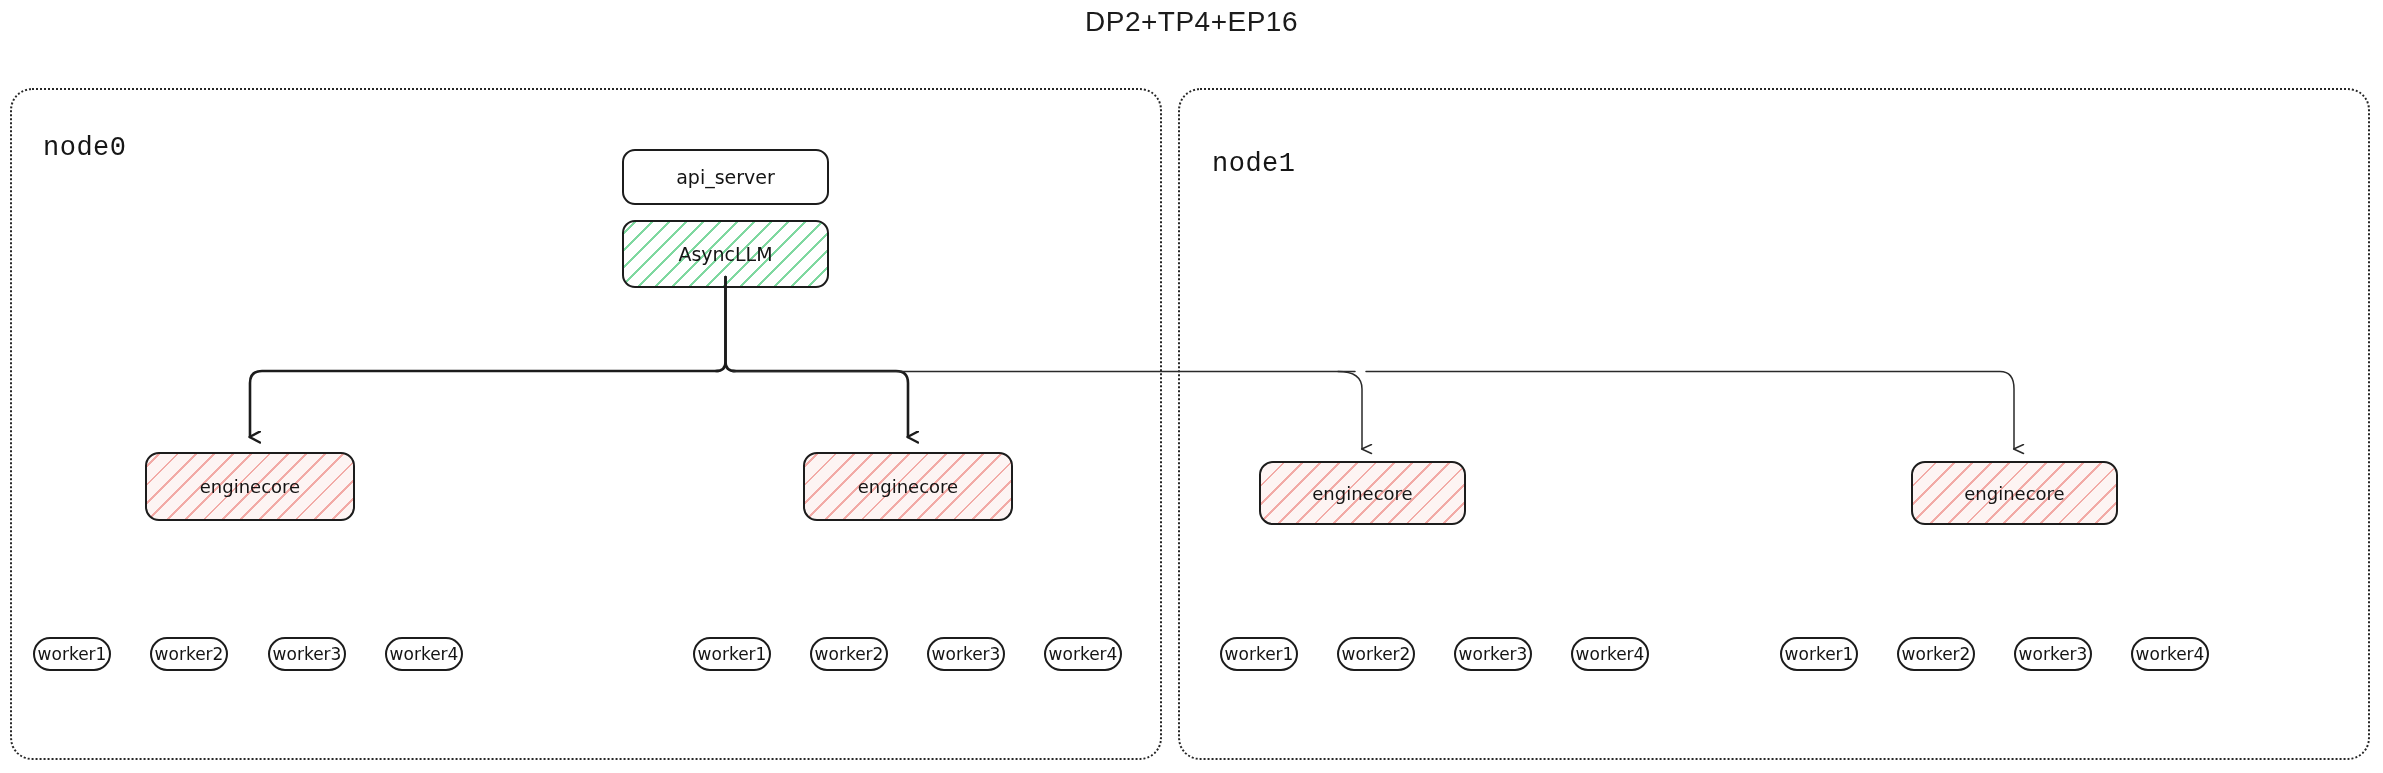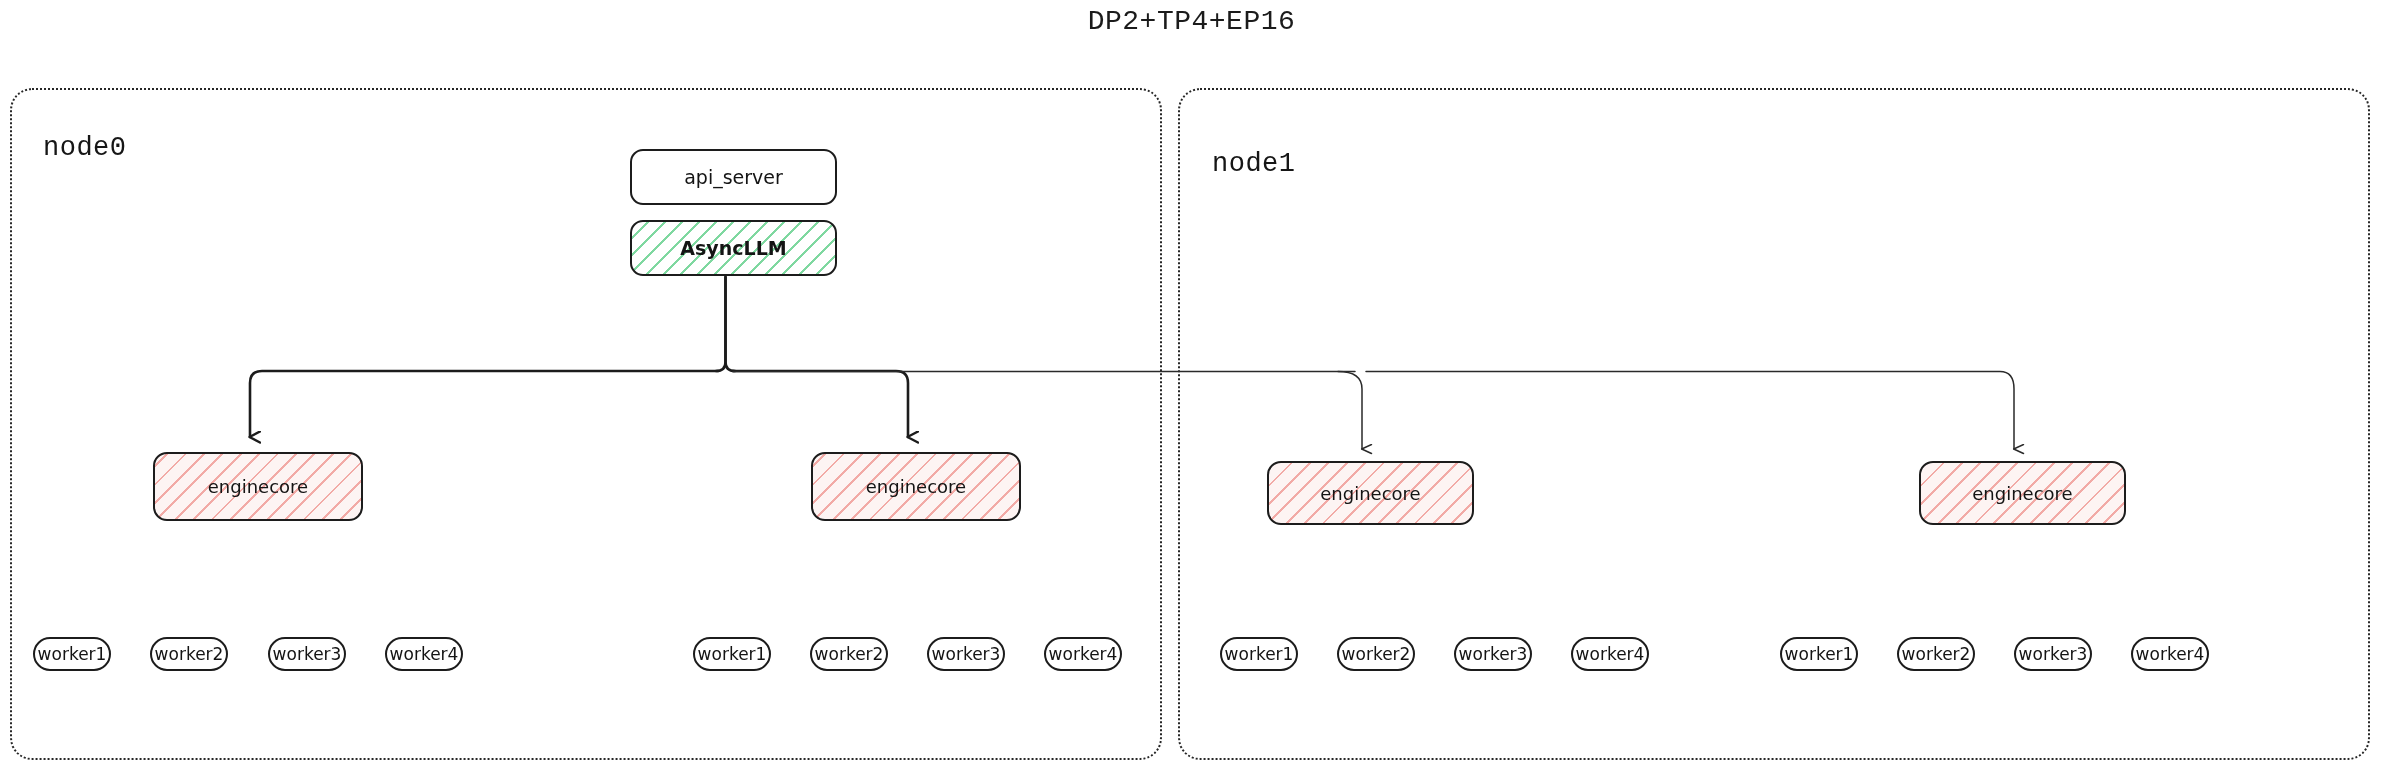--- a/index.html
+++ b/index.html
@@ -21,21 +21,21 @@
     height: 773px;
   }
 
   
   .title {
     position: absolute;
     left: 0;
     top: 6px;
     width: 2383px;
     text-align: center;
-    font-family: Liberation Mono, monospace;
+    font-family: Liberation Sans, sans-serif;
     font-size: 28px;
     color: #1b1b1b;
     letter-spacing: 0.5px;
   }
 
   
   .node-box {
     position: absolute;
     border: 2.5px dotted #262626;
     border-radius: 22px;
@@ -52,21 +52,20 @@
 
   
   .box {
     position: absolute;
     box-sizing: border-box;
     display: flex;
     align-items: center;
     justify-content: center;
     color: #141414;
     background-repeat: repeat;
-    margin-left: 8px;
   }
 
   .box-plain {
     border: 2.6px solid #1c1c1c;
     border-radius: 13px;
     background: #ffffff;
     font-size: 19px;
   }
 
   
@@ -140,21 +139,21 @@
 <div id="stage">
 
   <div class="title">DP2+TP4+EP16</div>
 
   <div class="node-box" style="left:10px; top:88px; width:1152px; height:672px;"></div>
   <div class="node-label" style="left:43px; top:133px;">node0</div>
 
   <div class="box box-plain" style="left:622px; top:149px; width:207px; height:56px;">
     <span class="box-label">api_server</span>
   </div>
-  <div class="box box-green" style="left:622px; top:220px; width:207px; height:56px;font-weight:bold;">
+  <div class="box box-green" style="left:622px; top:220px; width:207px; height:68px;">
     <span class="box-label">AsyncLLM</span>
   </div>
 
   <div class="box box-pink" style="left:145px; top:452px; width:210px; height:69px;">
     <span class="box-label">enginecore</span>
   </div>
   <div class="box box-pink" style="left:803px; top:452px; width:210px; height:69px;">
     <span class="box-label">enginecore</span>
   </div>
 

